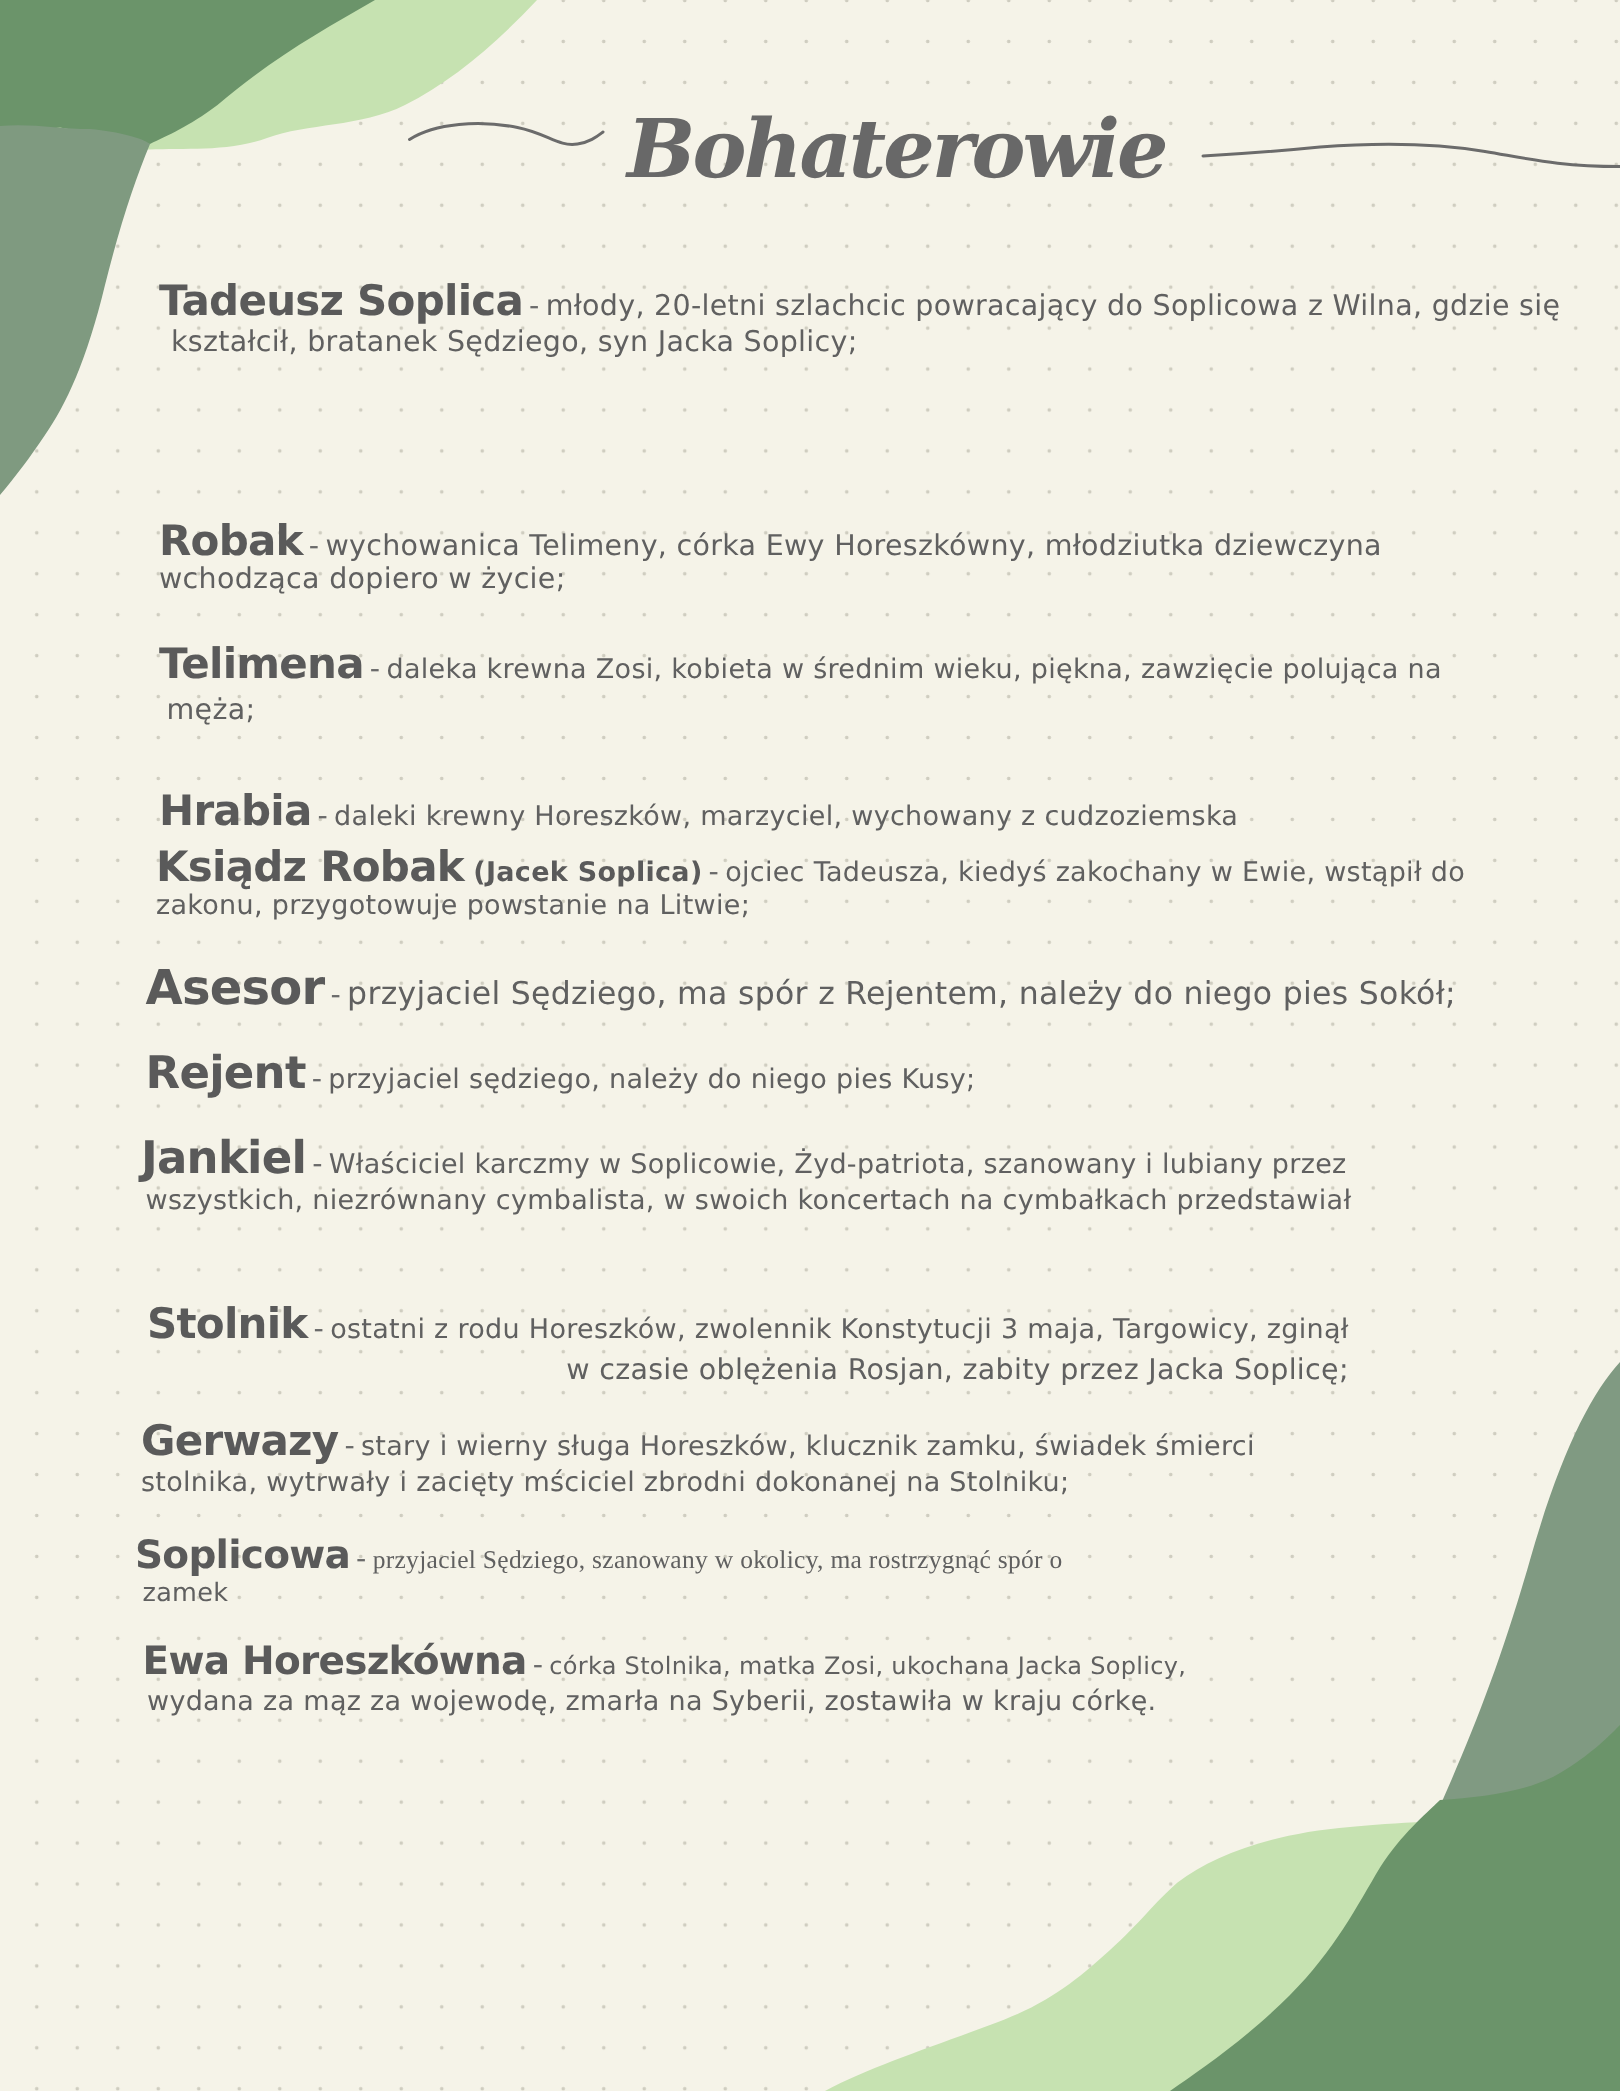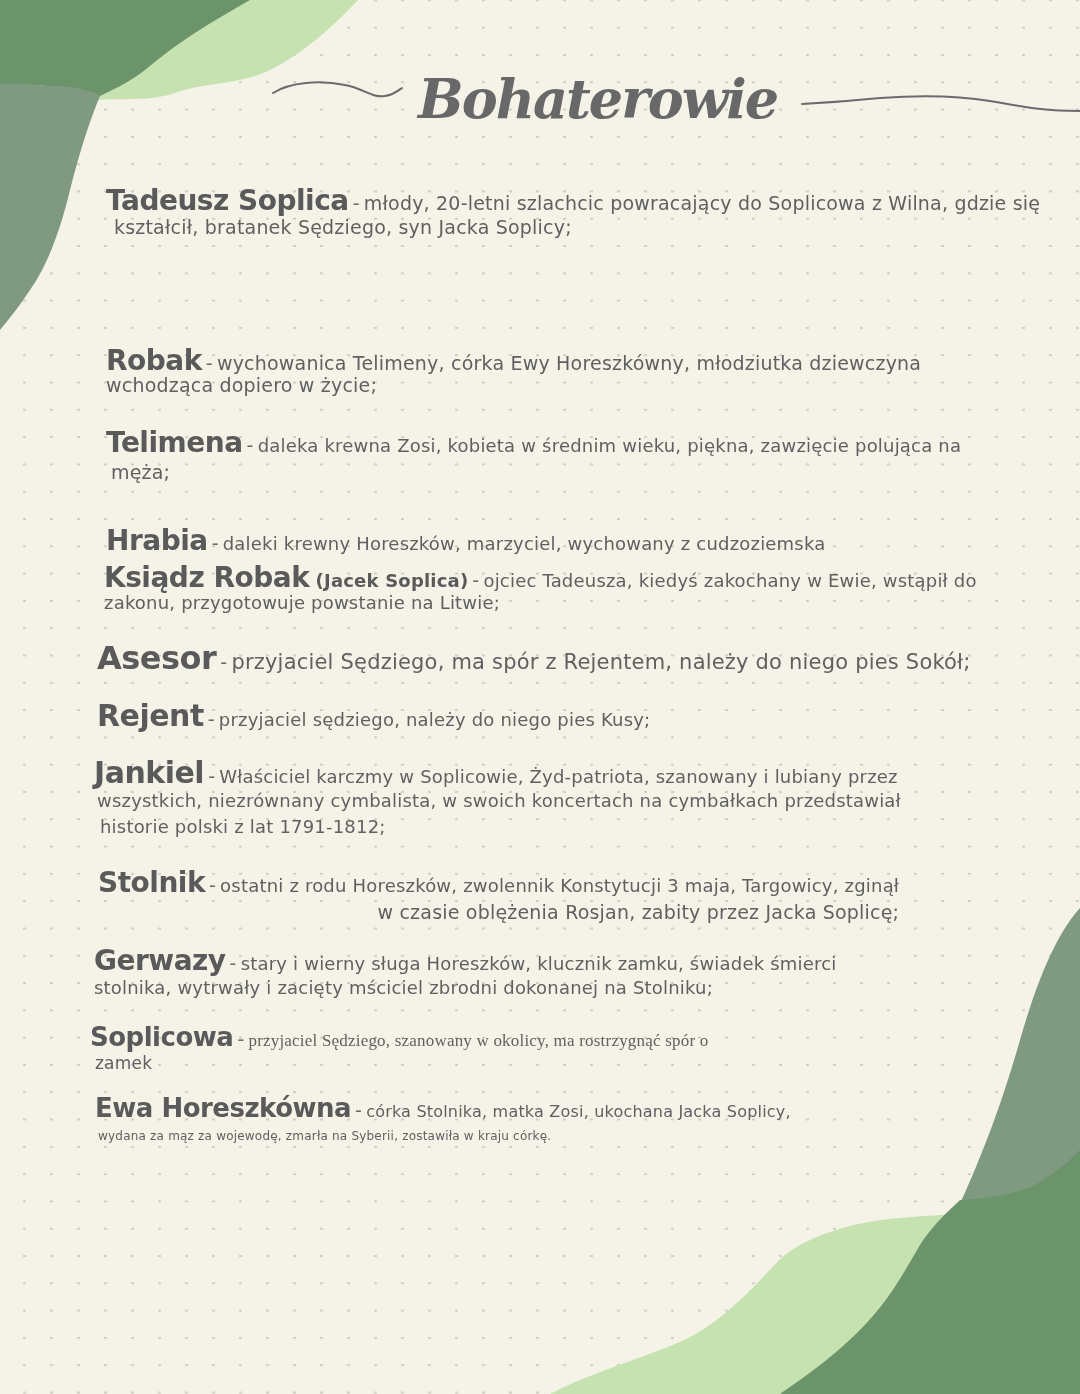--- a/index.html
+++ b/index.html
@@ -146,36 +146,35 @@
     <span class="name" style="font-size:32px;">Asesor</span><span class="sep">-</span><span class="desc" style="font-size:21px;">przyjaciel Sędziego, ma spór z Rejentem, należy do niego pies Sokół;</span>
   </div>
 
   <div class="entry" style="left:97px; top:703px;">
     <span class="name" style="font-size:30px;">Rejent</span><span class="sep">-</span><span class="desc" style="font-size:18px;margin-top:24px;">przyjaciel sędziego, należy do niego pies Kusy;</span>
   </div>
 
   <div class="entry" style="left:94px; top:760px;">
     <span class="name" style="font-size:30px;">Jankiel</span><span class="sep">-</span><span class="desc" style="font-size:18px;">Właściciel karczmy w Soplicowie, Żyd-patriota, szanowany i lubiany przez</span>
     <span class="line2" style="font-size:18px; margin-top:-2px; padding-left:3px;">wszystkich, niezrównany cymbalista, w swoich koncertach na cymbałkach przedstawiał</span>
-    <span class="line2" style="font-size:18px; padding-left:6px;">historie polski z lat 1791-1812;</span>
   </div>
 
   <div class="entry" style="left:98px; top:870px;text-align:right;">
     <span class="name">Stolnik</span><span class="sep">-</span><span class="desc" style="font-size:18px;">ostatni z rodu Horeszków, zwolennik Konstytucji 3 maja, Targowicy, zginął</span>
     <span class="line2" style="font-size:19px; padding-left:6px;">w czasie oblężenia Rosjan, zabity przez Jacka Soplicę;</span>
   </div>
 
   <div class="entry" style="left:94px; top:948px;">
     <span class="name">Gerwazy</span><span class="sep">-</span><span class="desc" style="font-size:18px;">stary i wierny sługa Horeszków, klucznik zamku, świadek śmierci</span>
     <span class="line2" style="font-size:18px; margin-top:-2px;">stolnika, wytrwały i zacięty mściciel zbrodni dokonanej na Stolniku;</span>
   </div>
 
   <div class="entry" style="left:90px; top:1024px;">
     <span class="name" style="font-size:26px;">Soplicowa</span><span class="sep">-</span><span class="desc" style="font-size:17px;font-family:Liberation Serif, serif;">przyjaciel Sędziego, szanowany w okolicy, ma rostrzygnąć spór o</span>
     <span class="line2" style="font-size:17px; padding-left:5px; margin-top:-4px;">zamek</span>
   </div>
 
   <div class="entry" style="left:95px; top:1095px;">
     <span class="name" style="font-size:26px;">Ewa Horeszkówna</span><span class="sep">-</span><span class="desc" style="font-size:16px;">córka Stolnika, matka Zosi, ukochana Jacka Soplicy,</span>
-    <span class="line2" style="font-size:12px; padding-left:3px; margin-top:-2px;">wydana za mąz za wojewodę, zmarła na Syberii, zostawiła w kraju córkę.</span>
+    <span class="line2" style="font-size:18px; padding-left:3px; margin-top:-2px;">wydana za mąz za wojewodę, zmarła na Syberii, zostawiła w kraju córkę.</span>
   </div>
 
 </div>
 
 </body></html>

